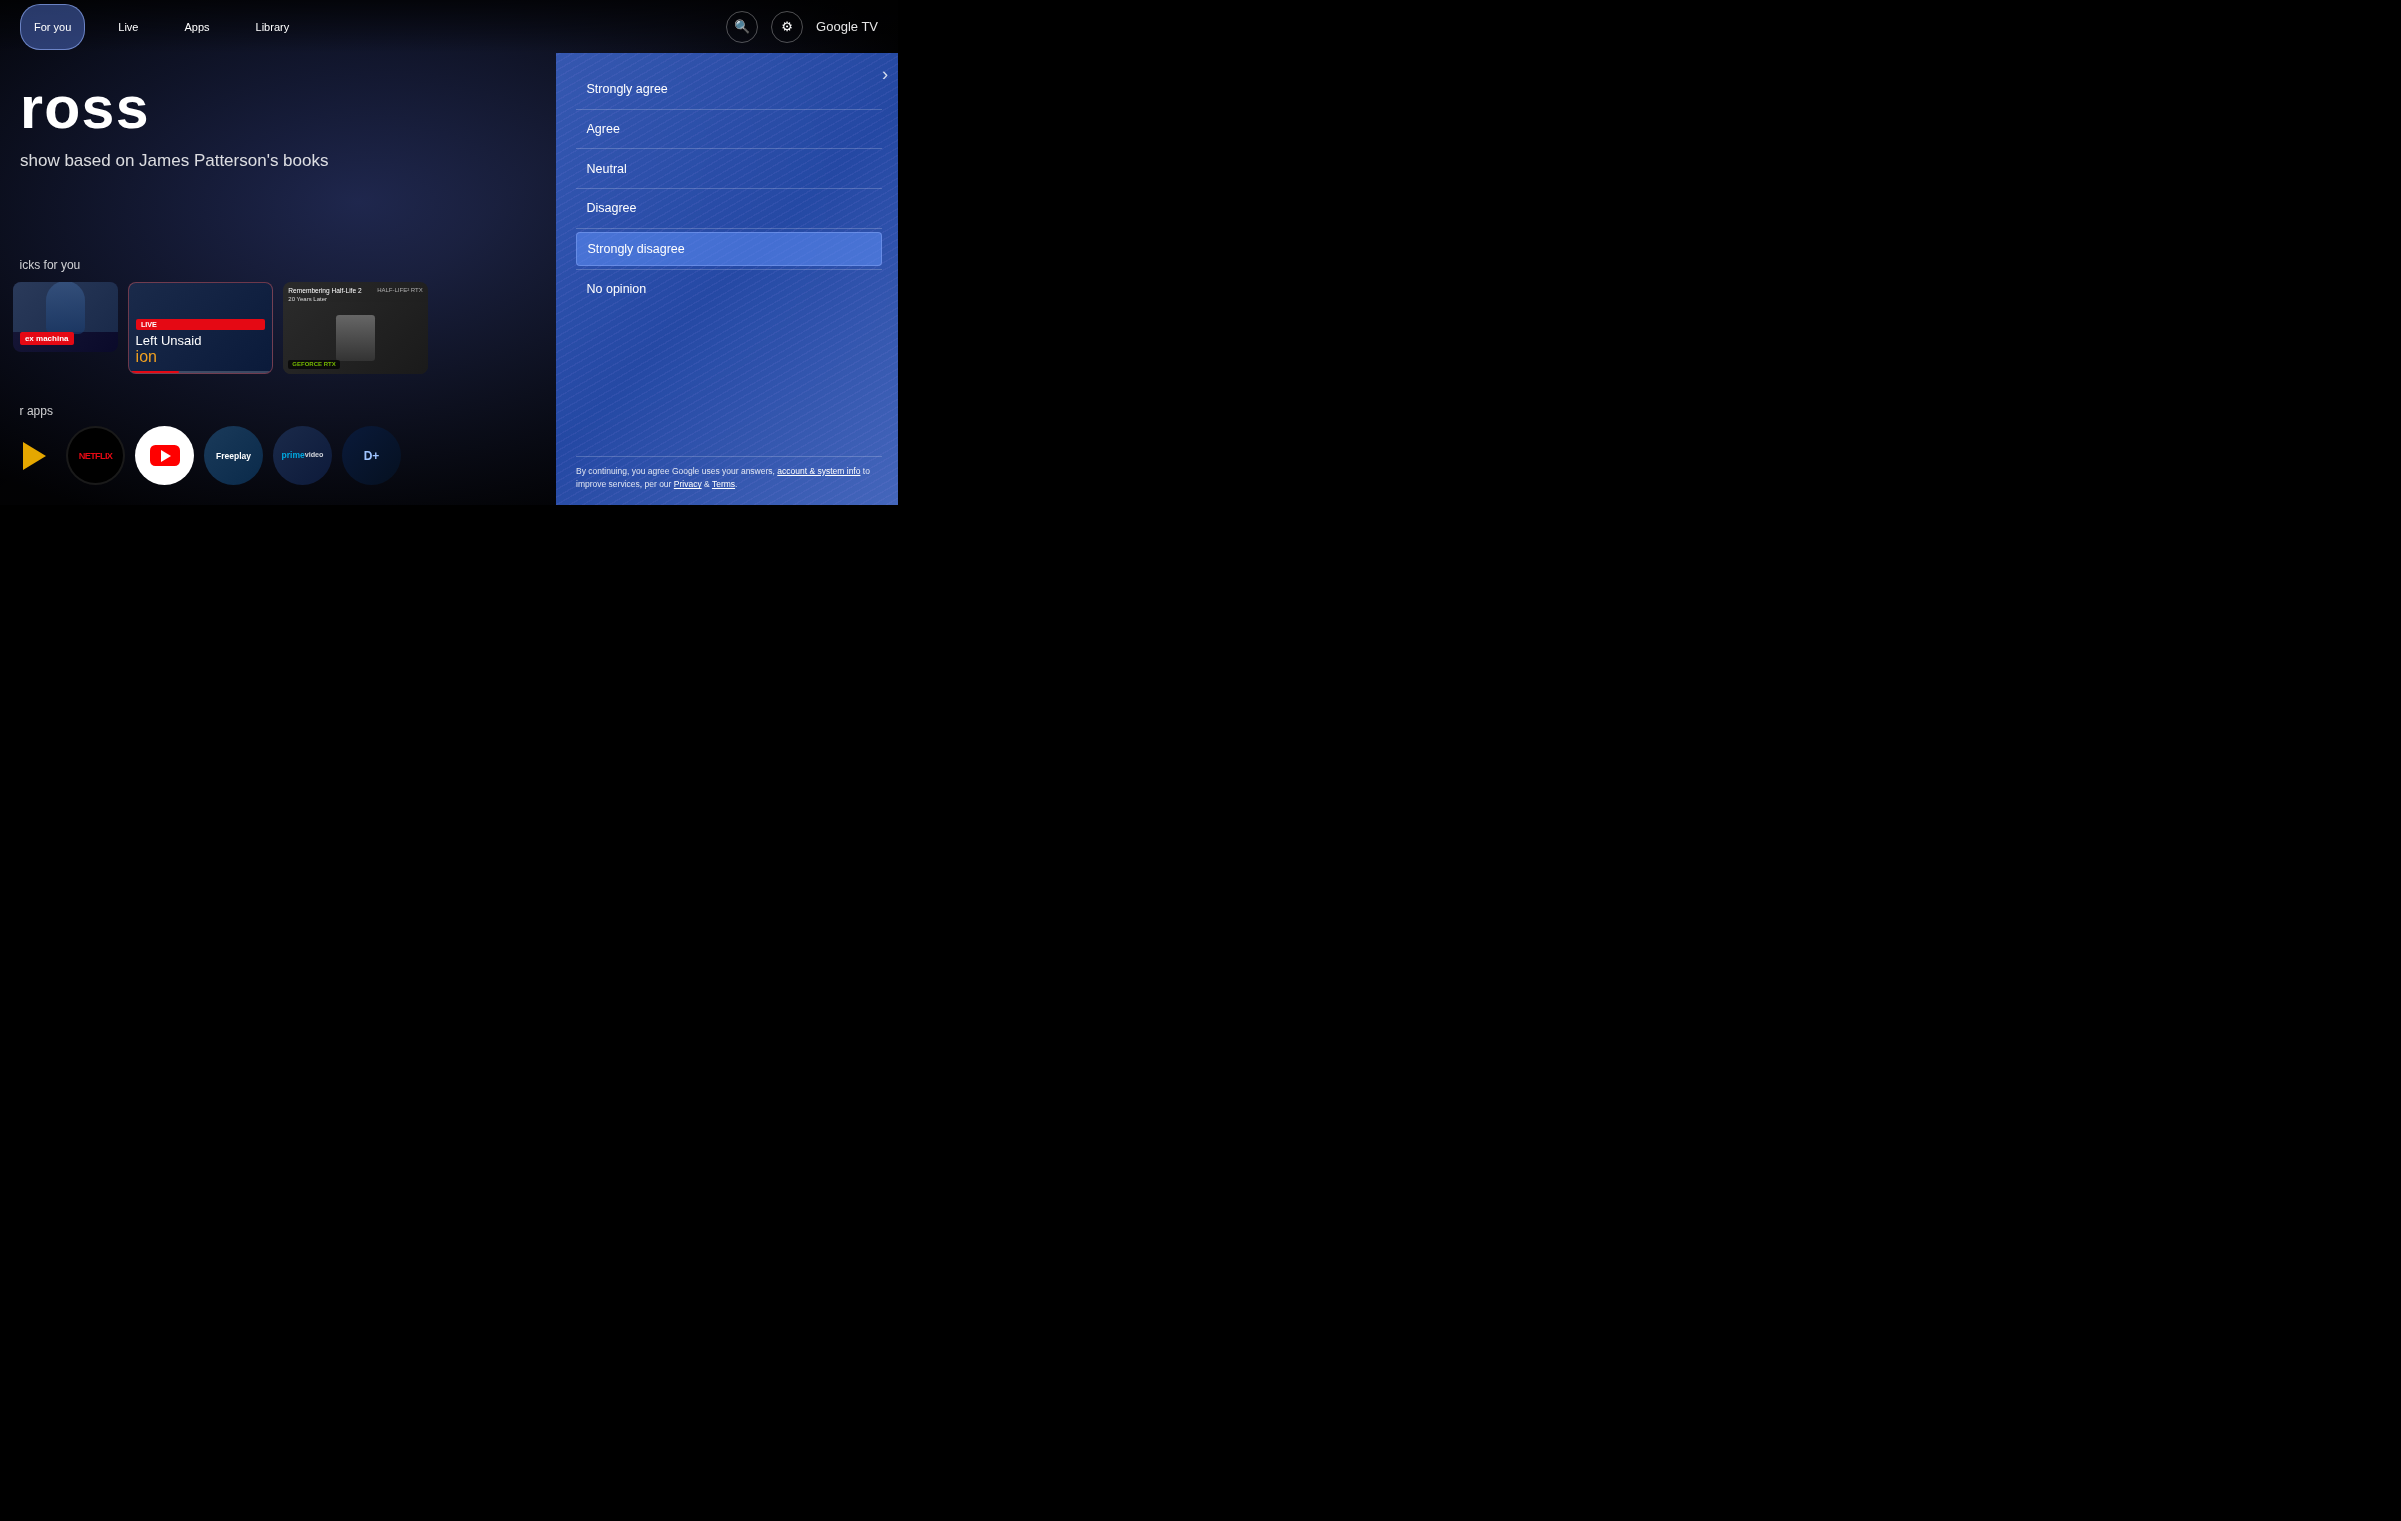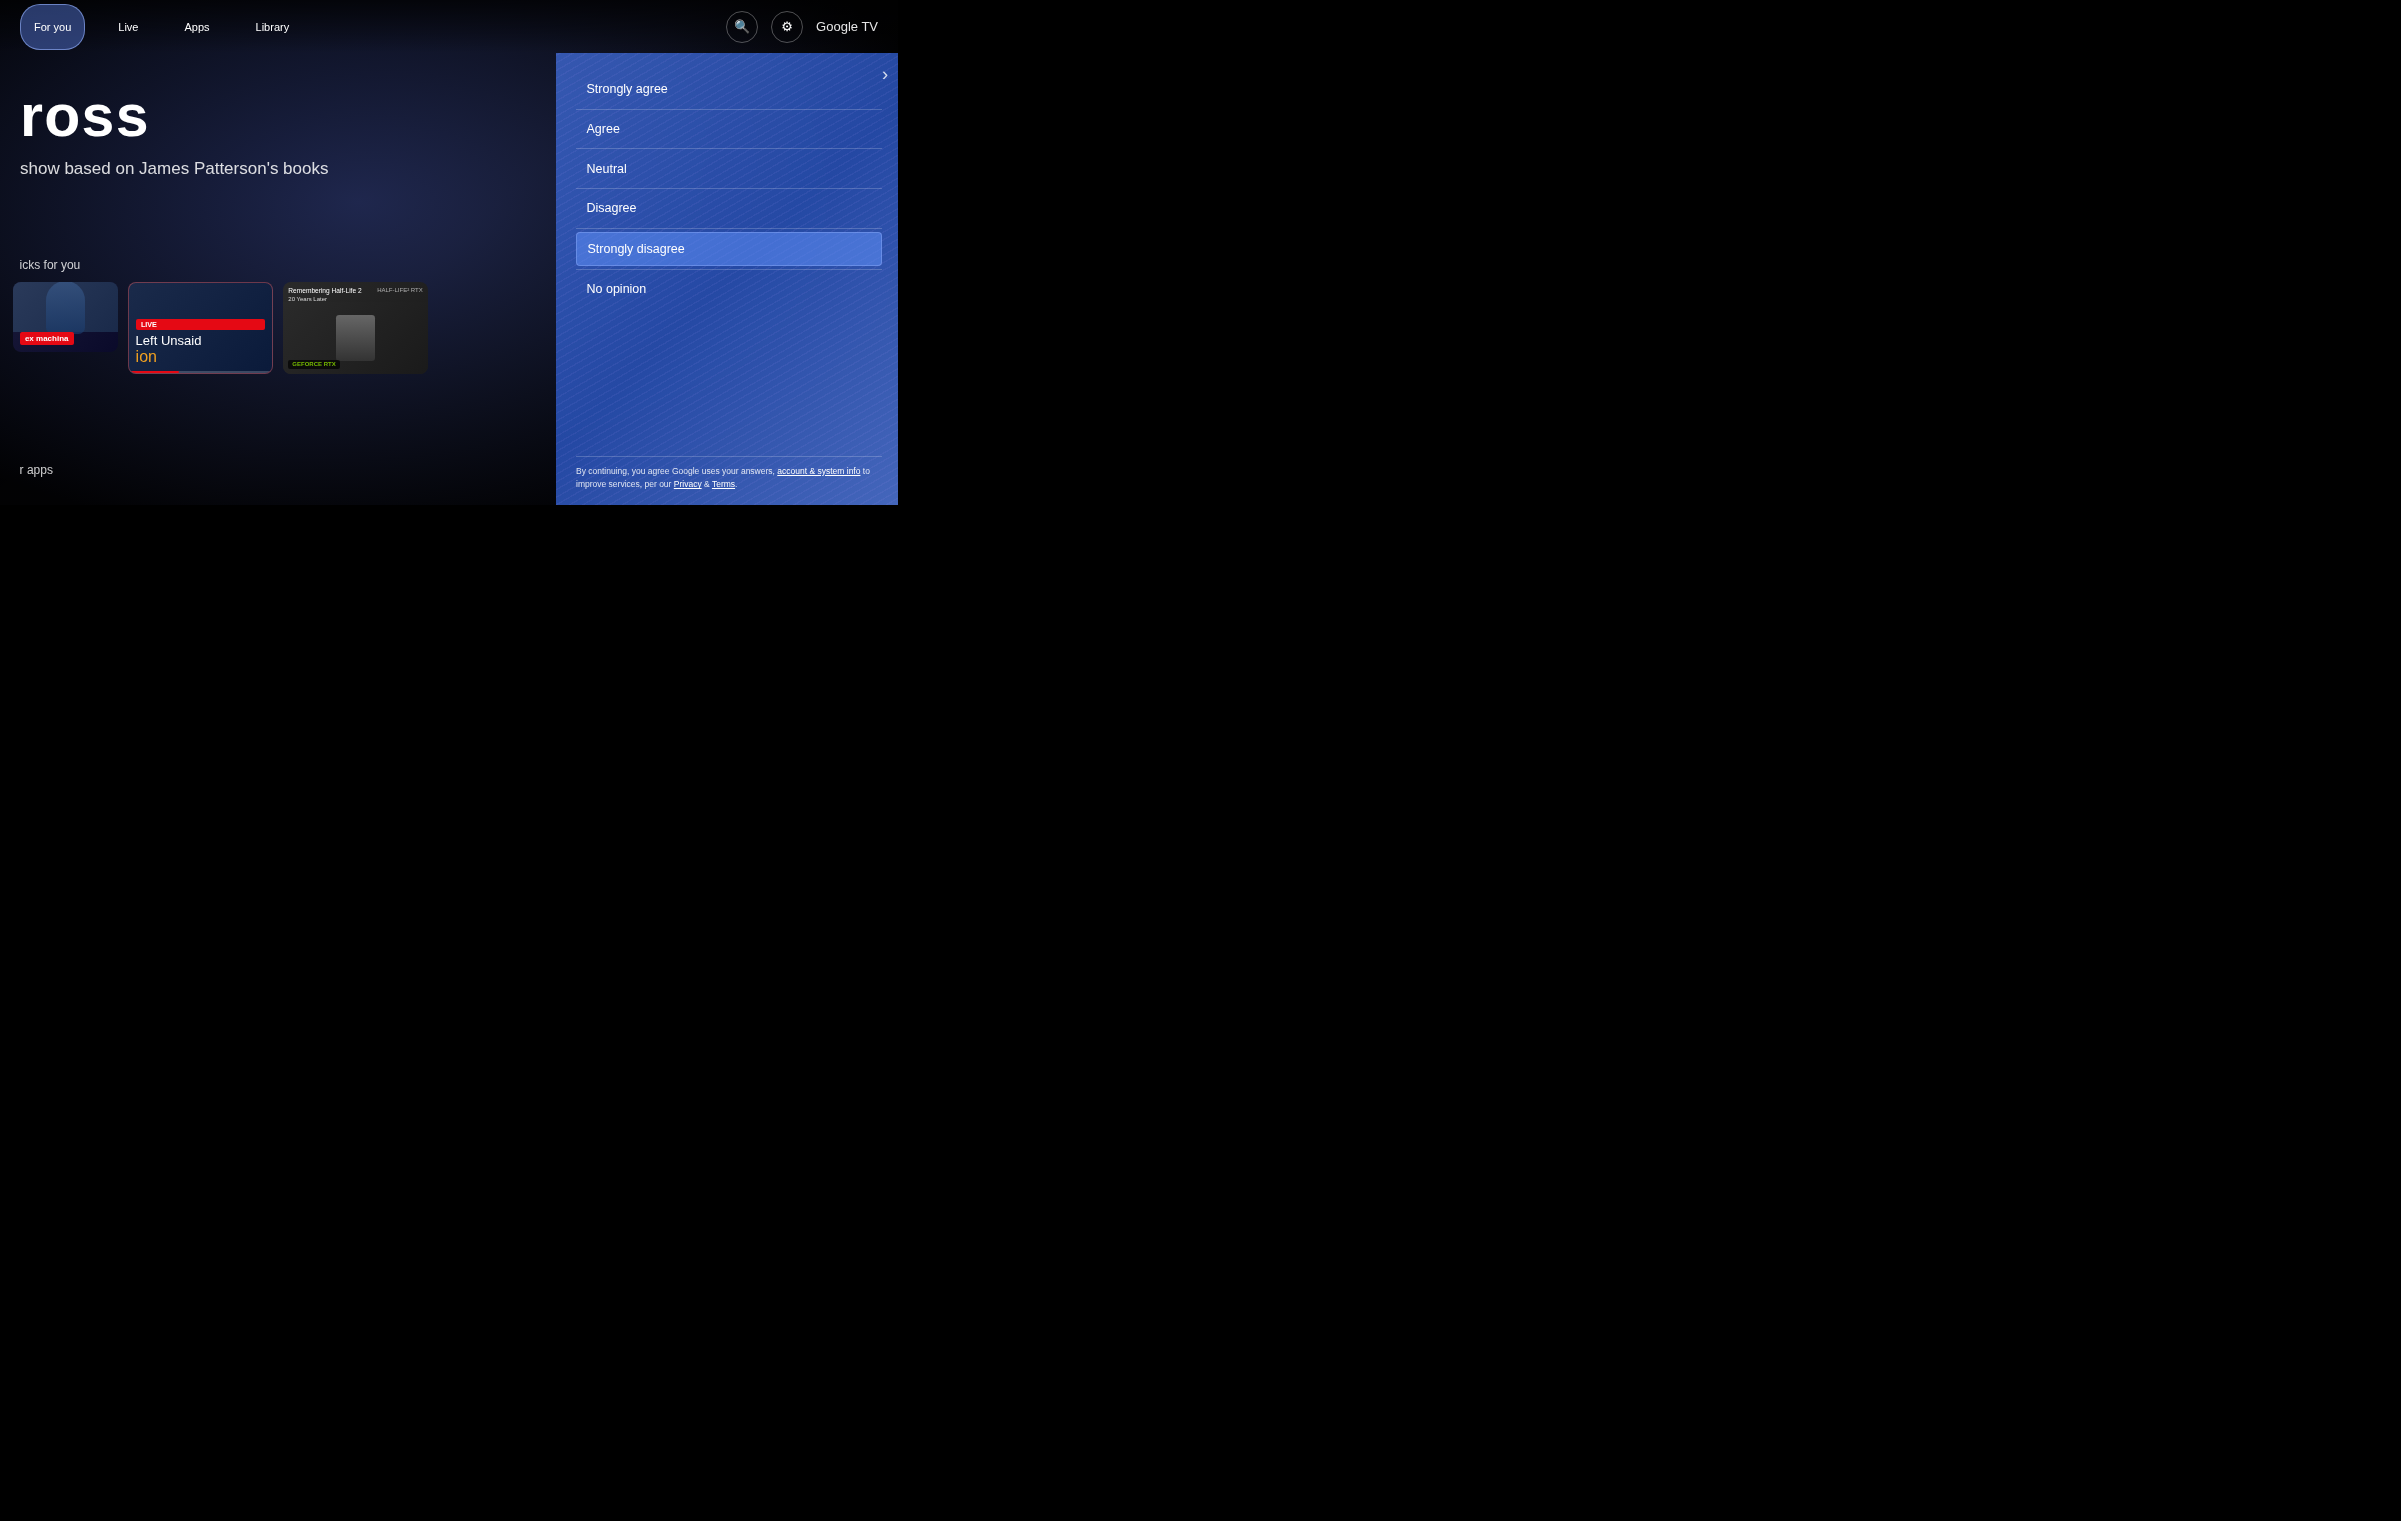--- a/index.html
+++ b/index.html
@@ -83,21 +83,21 @@
 
     .google-tv-label {
       color: rgba(255,255,255,0.9);
       font-size: 13px;
       font-weight: 400;
     }
 
     
     .hero-content {
       position: absolute;
-      top: 87px;
+      top: 79px;
       left: 20px;
       z-index: 5;
     }
 
     .hero-title {
       color: #fff;
       font-size: 59px;
       font-weight: 700;
       letter-spacing: 1.3px;
       line-height: 1;
@@ -552,20 +552,50 @@
         <div style="width:39px;height:46px;background:linear-gradient(180deg,#666,#333);border-radius:3.3px;"></div>
       </div>
       <span class="geforce-badge">GEFORCE RTX</span>
     </div>
 
   </div>
 </div>
 
 <div class="apps-section">
   <div class="apps-label">r apps</div>
+  <div class="apps-row">
+
+    <div class="plex-arrow">
+      <div class="plex-chevron"></div>
+    </div>
+
+    <div class="app-circle app-netflix">
+      <span>NETFLIX</span>
+    </div>
+
+    <div class="app-circle app-youtube">
+      <div class="yt-play">
+        <div class="yt-triangle"></div>
+      </div>
+    </div>
+
+    <div class="app-circle app-freeplay">
+      <span>Freeplay</span>
+    </div>
+
+    <div class="app-circle app-prime">
+      <div class="prime-text-main">prime</div>
+      <div class="prime-text-sub">video</div>
+    </div>
+
+    <div class="app-circle app-disney">
+      <span style="color:#a0c4ff;font-size:12px;font-weight:900;">D+</span>
+    </div>
+
+  </div>
 </div>
 
 <div class="survey-panel">
   <div class="survey-close-btn">›</div>
 
 
   <div class="survey-options">
 
     <div class="survey-option">Strongly agree</div>
     <div class="survey-divider"></div>

